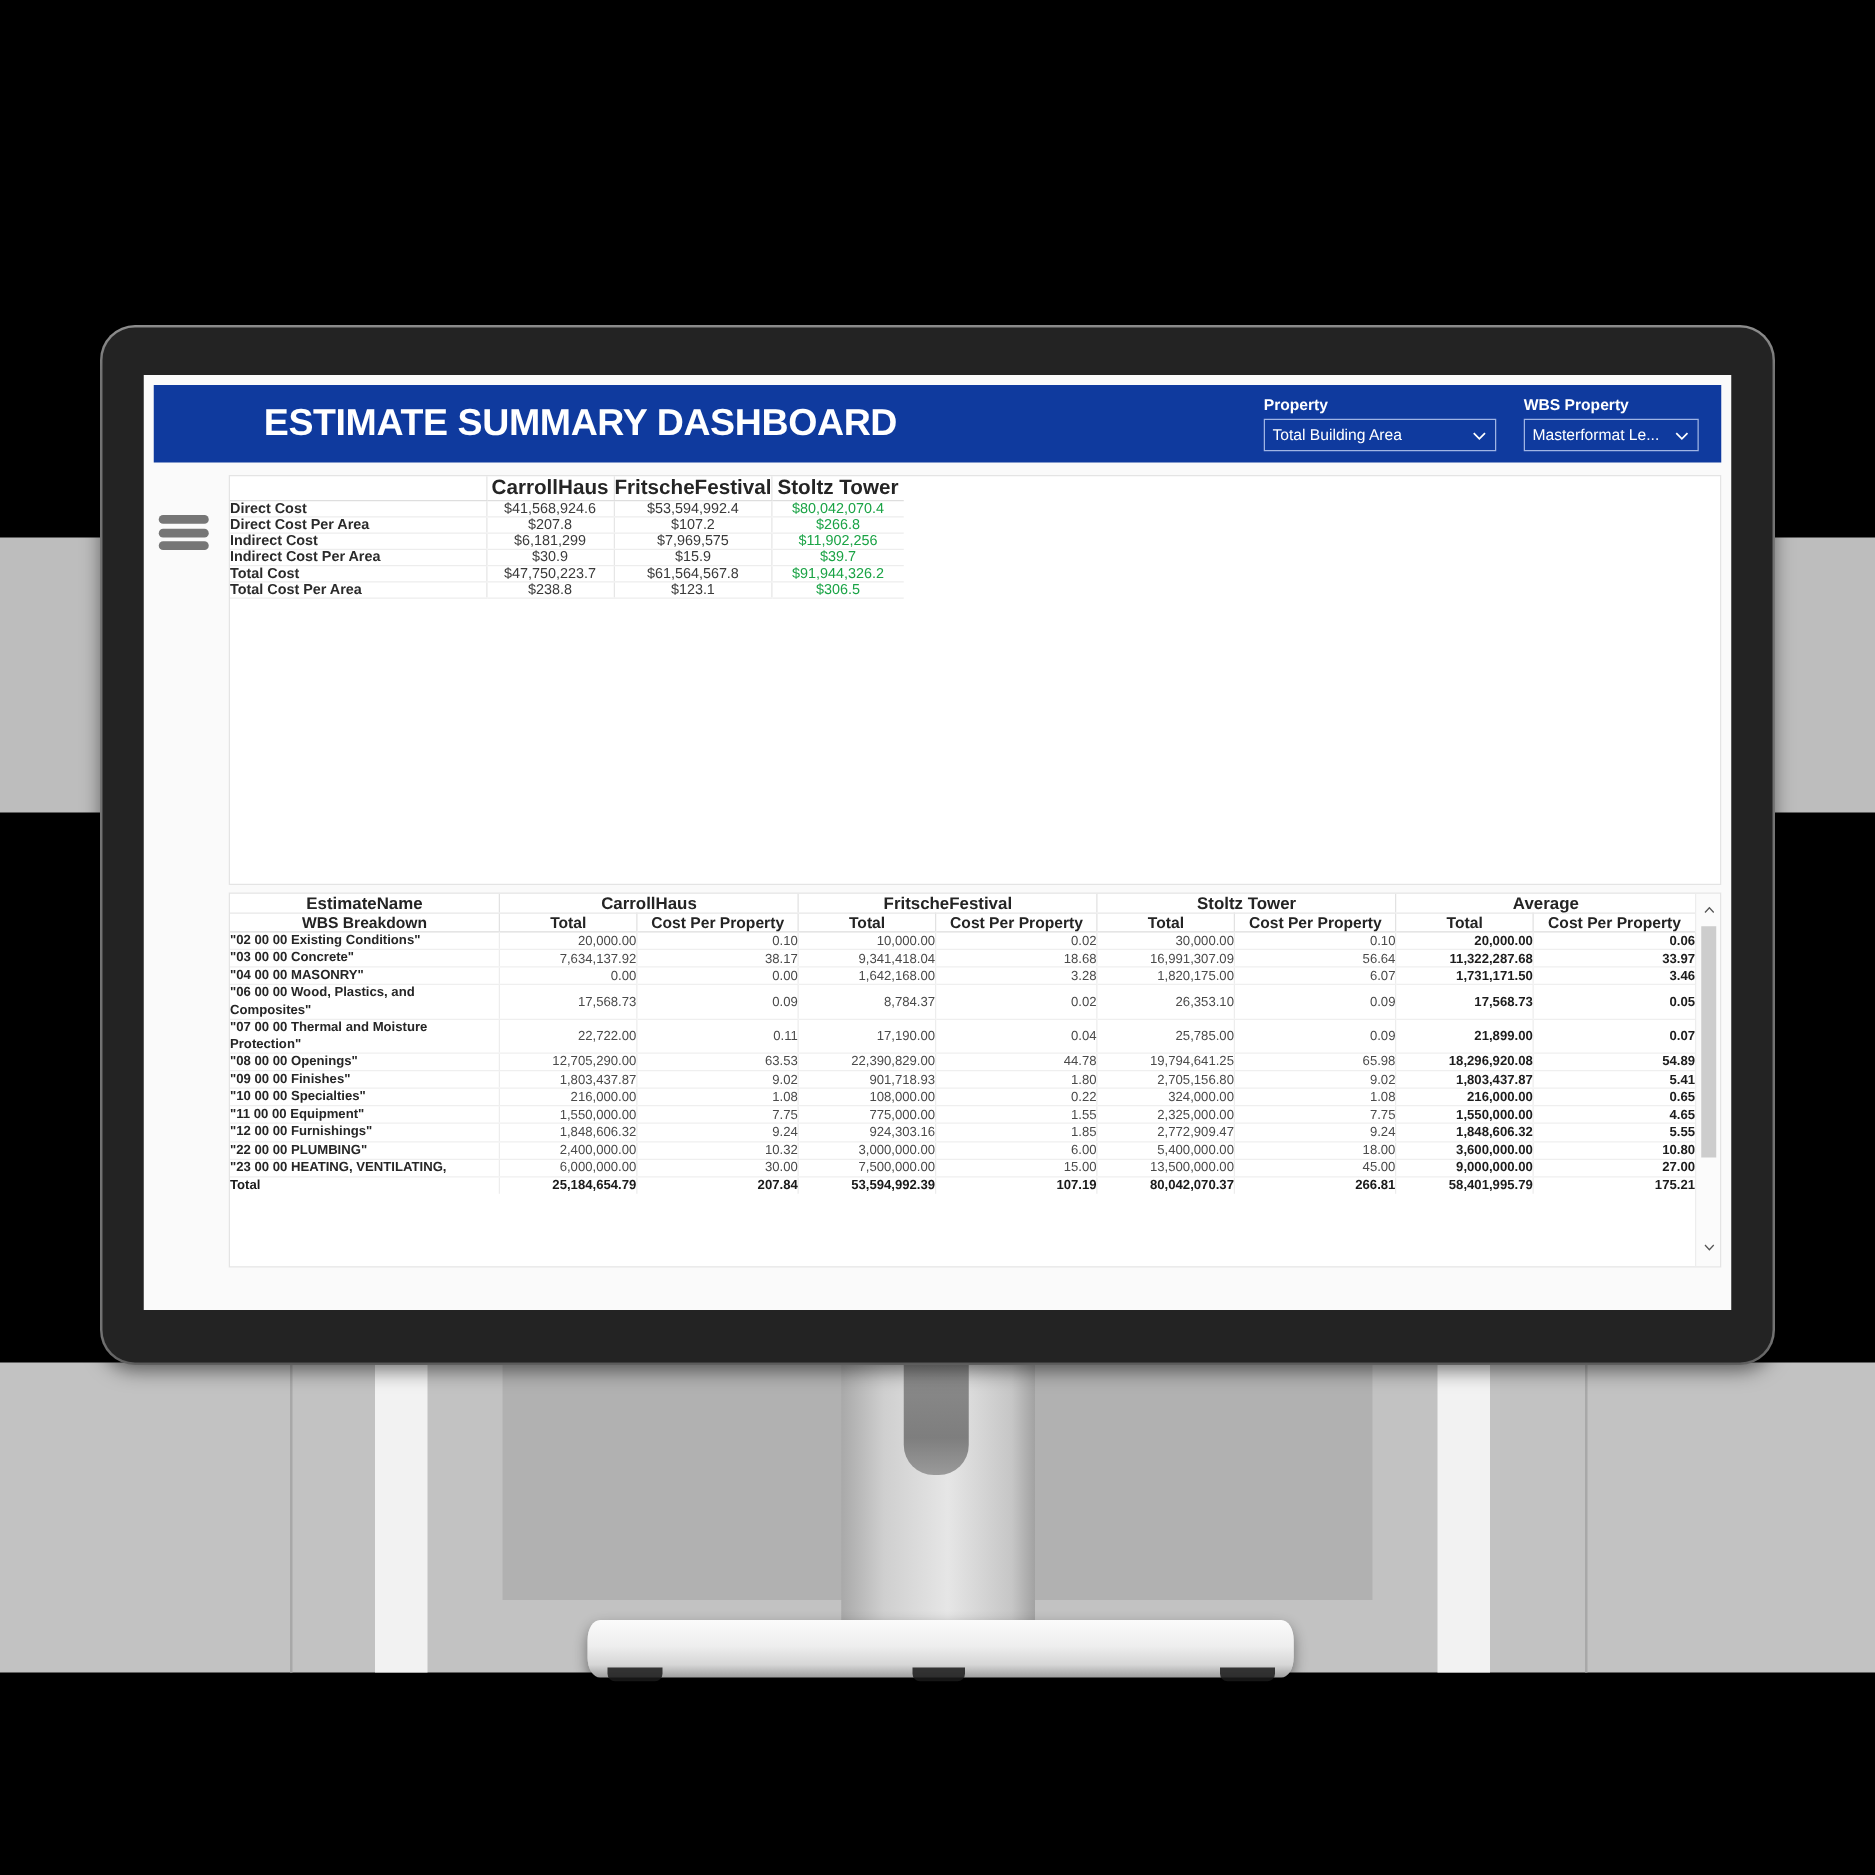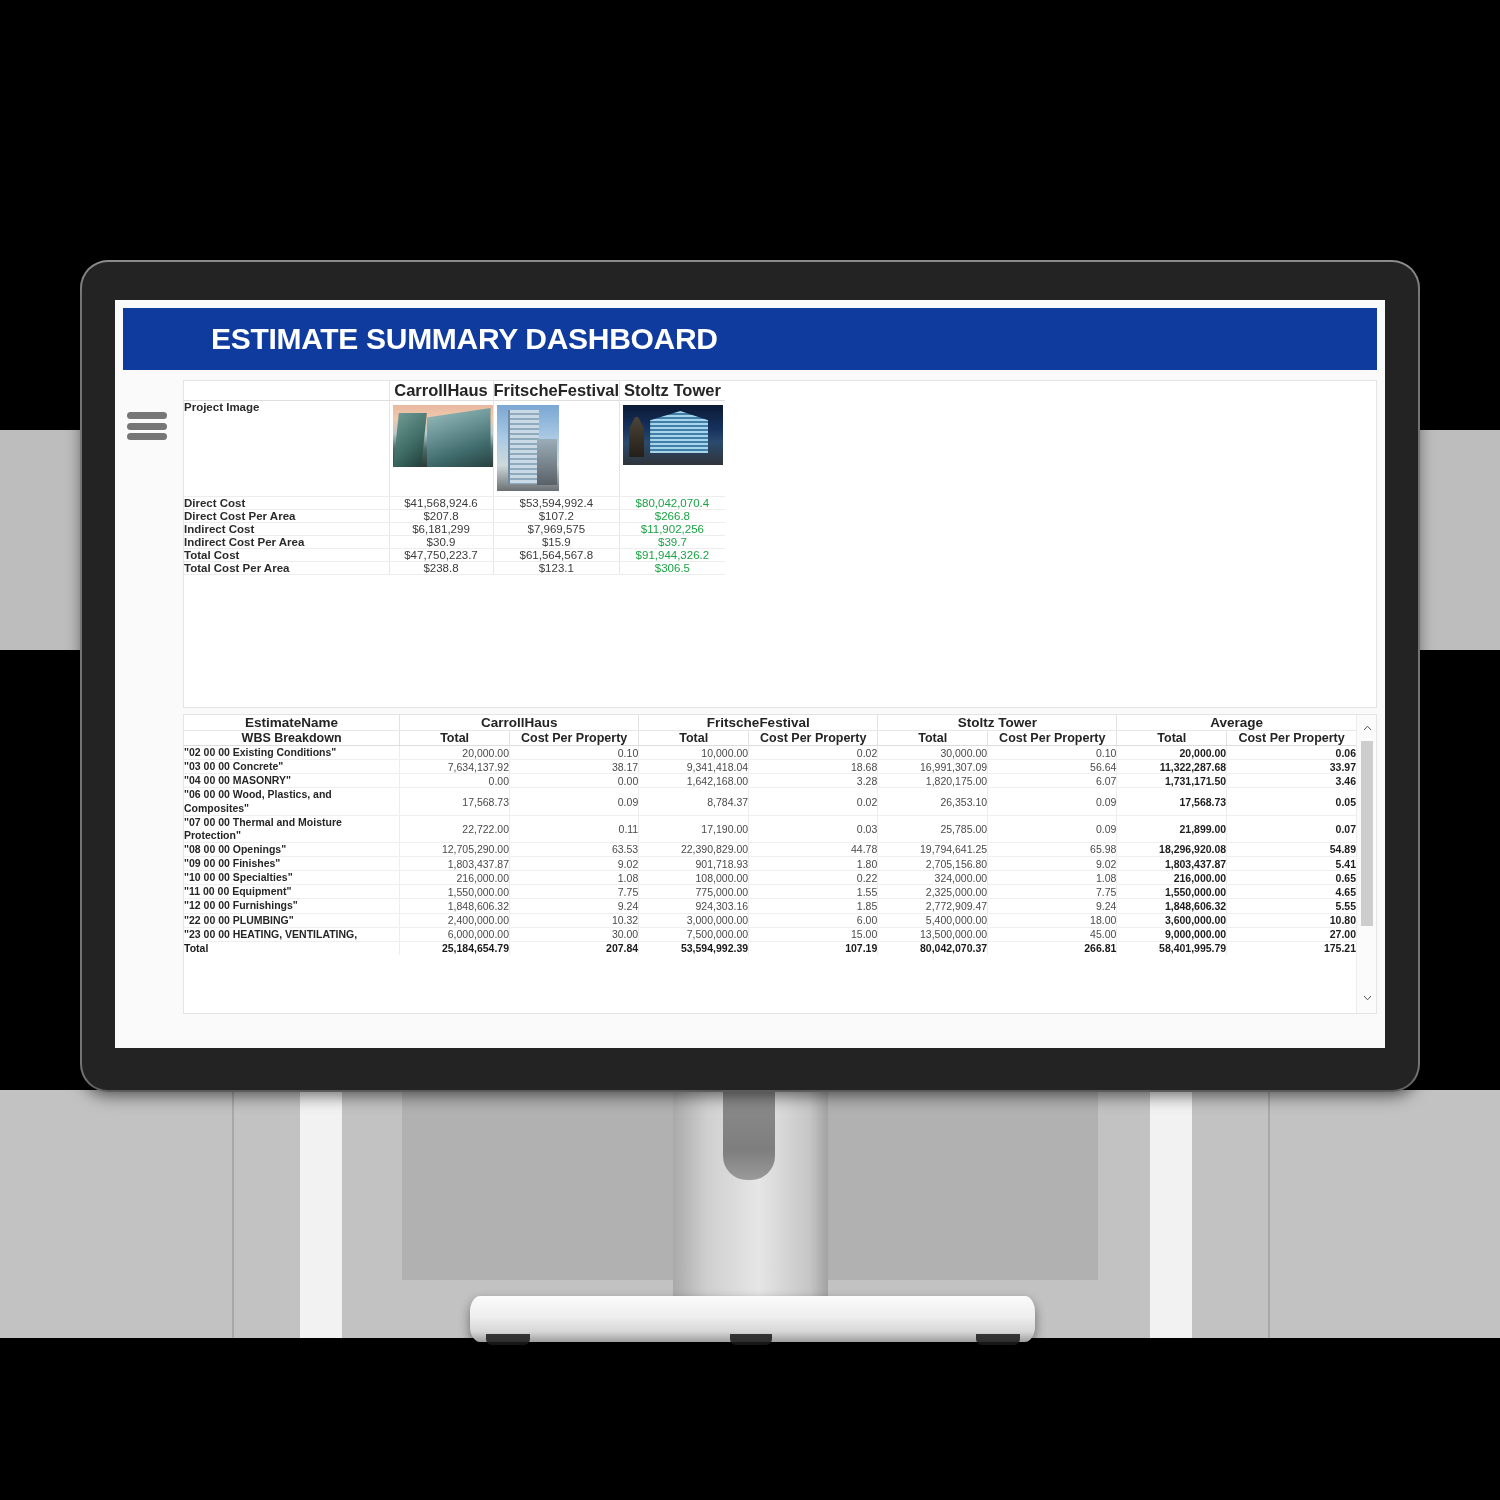--- a/index.html
+++ b/index.html
@@ -321,20 +321,45 @@
 <div class="foot" id="foot-l"></div>
 <div class="foot" id="foot-c"></div>
 <div class="foot" id="foot-r"></div>
 
 <div id="monitor">
   <div id="bezel-inner">
 
     <div id="app-header">
       <div id="app-title">ESTIMATE SUMMARY DASHBOARD</div>
 
+      <div id="header-controls">
+        <div class="ctrl-group">
+          <div class="ctrl-label">Property</div>
+          <div class="ctrl-select">
+            <span class="ctrl-value">Total Building Area</span>
+            <span class="chev">
+              <svg viewBox="0 0 13 13">
+                  <path d="M2 4.5 L6.5 9 L11 4.5" fill="none" stroke="#ffffff" stroke-width="1.4"></path>
+                </svg>
+            </span>
+          </div>
+        </div>
+
+        <div class="ctrl-group">
+          <div class="ctrl-label">WBS Property</div>
+          <div class="ctrl-select narrow">
+            <span class="ctrl-value">Masterformat Le...</span>
+            <span class="chev">
+              <svg viewBox="0 0 13 13">
+                  <path d="M2 4.5 L6.5 9 L11 4.5" fill="none" stroke="#ffffff" stroke-width="1.4"></path>
+                </svg>
+            </span>
+          </div>
+        </div>
+      </div>
     </div>
 
     <div id="hamburger">
       <span></span>
       <span></span>
       <span></span>
     </div>
 
     <div id="summary-panel">
       <table class="matrix">
@@ -346,38 +371,20 @@
         </colgroup>
         <thead>
           <tr>
             <th class="m-corner"></th>
             <th class="m-colhead">CarrollHaus</th>
             <th class="m-colhead">FritscheFestival</th>
             <th class="m-colhead">Stoltz Tower</th>
           </tr>
         </thead>
         <tbody>
-          <tr class="m-imgrow">
-            <td class="m-rowhead">Project Image</td>
-            <td>
-              <div class="thumb-wrap">
-                <div class="thumb bldg bldg1"></div>
-              </div>
-            </td>
-            <td>
-              <div class="thumb-wrap">
-                <div class="thumb bldg bldg2"></div>
-              </div>
-            </td>
-            <td>
-              <div class="thumb-wrap">
-                <div class="thumb bldg bldg3"></div>
-              </div>
-            </td>
-          </tr>
 
           <tr>
             <td class="m-rowhead">Direct Cost</td>
             <td class="m-cell">$41,568,924.6</td>
             <td class="m-cell">$53,594,992.4</td>
             <td class="m-cell hl">$80,042,070.4</td>
           </tr>
           <tr>
             <td class="m-rowhead">Direct Cost Per Area</td>
             <td class="m-cell">$207.8</td>
@@ -488,21 +495,21 @@
               <td class="d-num">26,353.10</td>
               <td class="d-num">0.09</td>
               <td class="d-num avg">17,568.73</td>
               <td class="d-num avg">0.05</td>
             </tr>
             <tr>
               <td class="d-name">"07 00 00 Thermal and Moisture Protection"</td>
               <td class="d-num">22,722.00</td>
               <td class="d-num">0.11</td>
               <td class="d-num">17,190.00</td>
-              <td class="d-num">0.03</td>
+              <td class="d-num">0.04</td>
               <td class="d-num">25,785.00</td>
               <td class="d-num">0.09</td>
               <td class="d-num avg">21,899.00</td>
               <td class="d-num avg">0.07</td>
             </tr>
             <tr>
               <td class="d-name">"08 00 00 Openings"</td>
               <td class="d-num">12,705,290.00</td>
               <td class="d-num">63.53</td>
               <td class="d-num">22,390,829.00</td>

